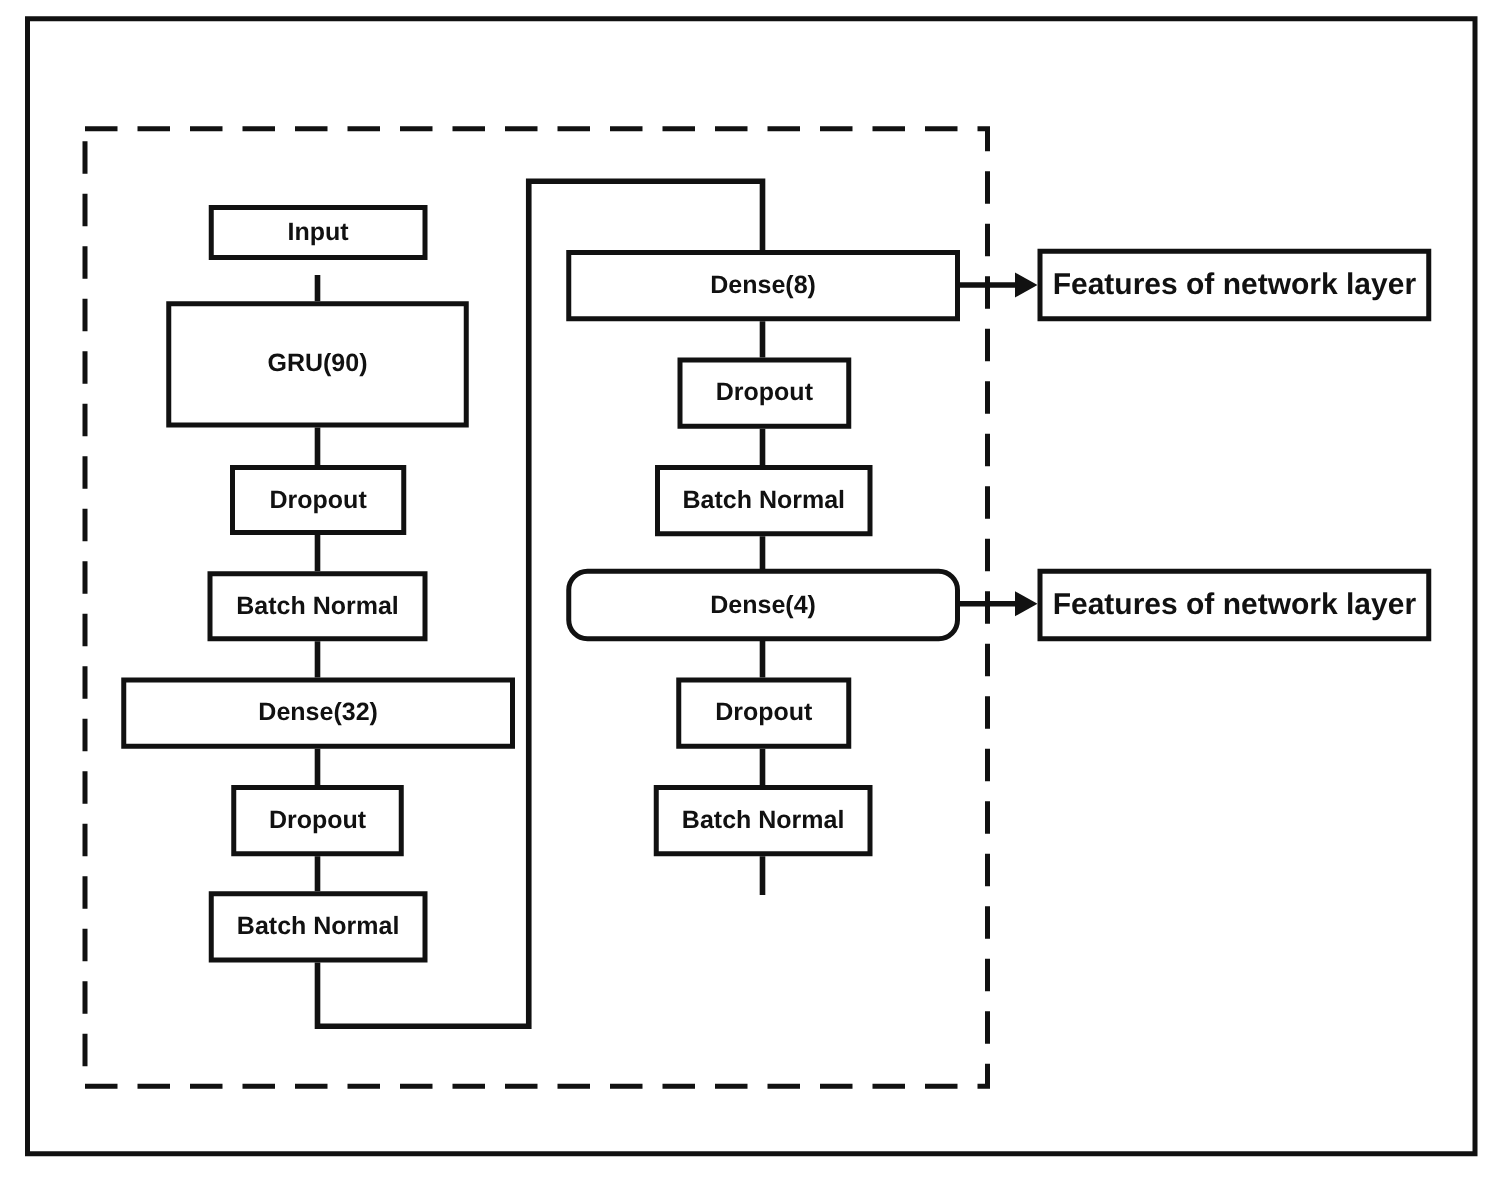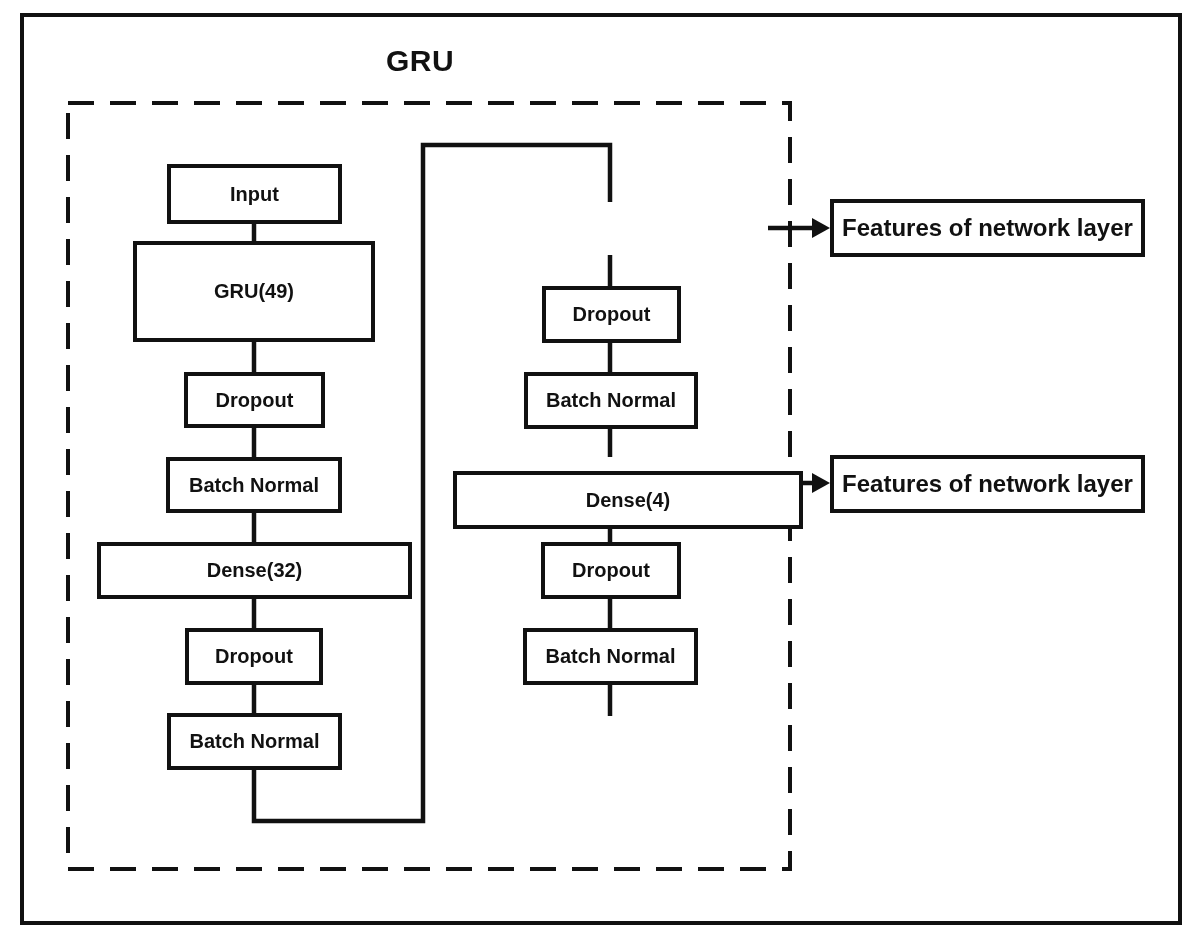--- a/index.html
+++ b/index.html
@@ -49,21 +49,20 @@
     font-size: 24px;
   }
 </style>
 </head>
 <body>
 
 <div id="canvas">
 
   <div class="outer-frame"></div>
 
-  <div class="diagram-title">GRU</div>
 
   <svg class="wires" width="1200" height="947" viewBox="0 0 1200 947">
 
     <rect x="68" y="103" width="722" height="766" fill="none" stroke="#111111" stroke-width="4" stroke-dasharray="26 16"></rect>
 
     <path d="M254 220 V243" stroke="#111111" stroke-width="4.5" fill="none"></path>
     <path d="M254 340 V374" stroke="#111111" stroke-width="4.5" fill="none"></path>
     <path d="M254 426 V459" stroke="#111111" stroke-width="4.5" fill="none"></path>
     <path d="M254 511 V544" stroke="#111111" stroke-width="4.5" fill="none"></path>
     <path d="M254 597 V630" stroke="#111111" stroke-width="4.5" fill="none"></path>
@@ -78,30 +77,31 @@
     <path d="M610 597 V630" stroke="#111111" stroke-width="4.5" fill="none"></path>
     <path d="M610 683 V716" stroke="#111111" stroke-width="4.5" fill="none"></path>
 
     <path d="M768 228 H814" stroke="#111111" stroke-width="4.5" fill="none"></path>
     <polygon points="812,218 830,228 812,238" fill="#111111"></polygon>
 
     <path d="M768 483 H814" stroke="#111111" stroke-width="4.5" fill="none"></path>
     <polygon points="812,473 830,483 812,493" fill="#111111"></polygon>
   </svg>
 
-  <div class="node" style="left:167px; top:164px; width:175px; height:60px;">Input</div>
-  <div class="node" style="left:133px; top:241px; width:242px; height:101px;">GRU(49)</div>
+  <div class="node" style="left:167px; top:164px; width:175px; height:44px;">Input</div>
+  <div class="node" style="left:133px; top:241px; width:242px; height:101px;">GRU(90)</div>
   <div class="node" style="left:184px; top:372px; width:141px; height:56px;">Dropout</div>
   <div class="node" style="left:166px; top:457px; width:176px; height:56px;">Batch Normal</div>
   <div class="node" style="left:97px; top:542px; width:315px; height:57px;text-align:right;">Dense(32)</div>
   <div class="node" style="left:185px; top:628px; width:138px; height:57px;">Dropout</div>
   <div class="node" style="left:167px; top:713px; width:175px; height:57px;">Batch Normal</div>
 
+  <div class="node" style="left:453px; top:200px; width:315px; height:57px;">Dense(8)</div>
   <div class="node" style="left:542px; top:286px; width:139px; height:57px;">Dropout</div>
   <div class="node" style="left:524px; top:372px; width:174px; height:57px;">Batch Normal</div>
-  <div class="node" style="left:453px; top:471px; width:350px; height:58px;">Dense(4)</div>
+  <div class="node" style="left:453px; top:455px; width:315px; height:58px;border-radius:17px;">Dense(4)</div>
   <div class="node" style="left:541px; top:542px; width:140px; height:57px;">Dropout</div>
   <div class="node" style="left:523px; top:628px; width:175px; height:57px;">Batch Normal</div>
 
   <div class="node annot" style="left:830px; top:199px; width:315px; height:58px;">Features of network layer</div>
   <div class="node annot" style="left:830px; top:455px; width:315px; height:58px;">Features of network layer</div>
 
 </div>
 
 </body></html>

